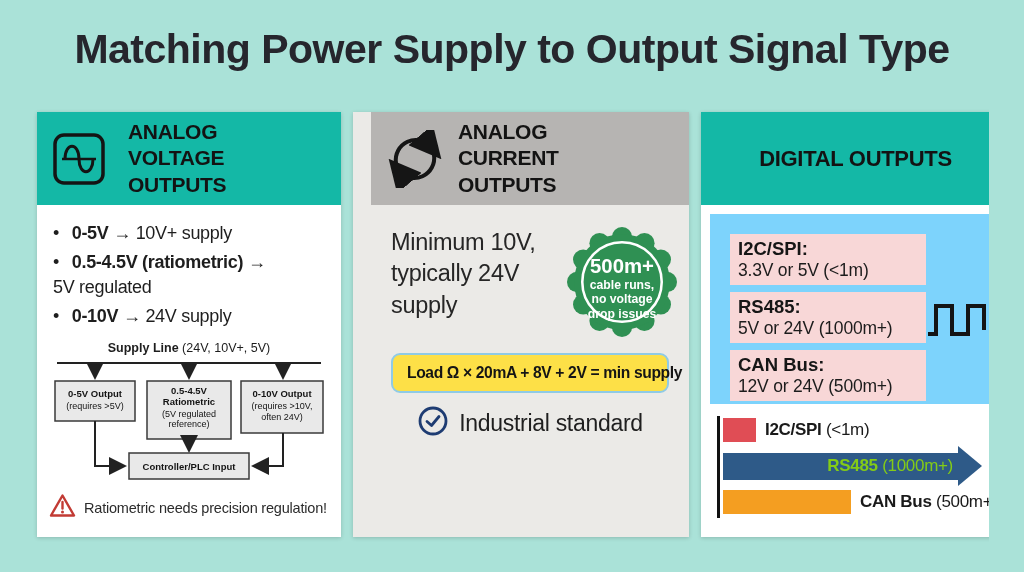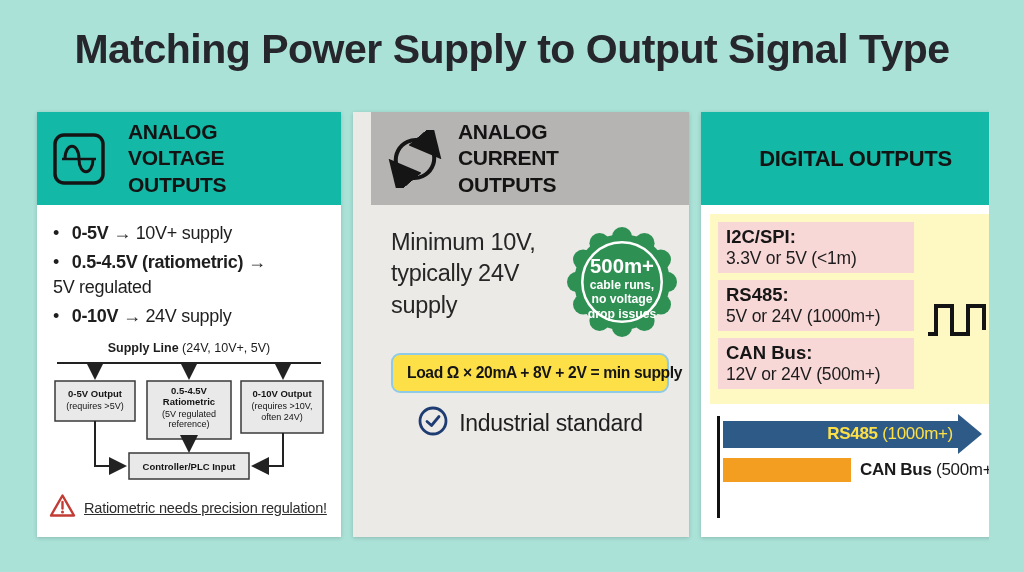--- a/index.html
+++ b/index.html
@@ -26,50 +26,50 @@
   .v-bullets li::before{content:"•";margin-right:8px;}
   .v-bullets b{font-weight:800;}
   .supply-label{margin-top:12px;text-align:center;font-size:12.5px;color:#1d1d1d;}
   .supply-label b{font-weight:800;}
   .flow-svg{display:block;margin:2px auto 0;}
   .flow-svg rect{fill:#e9e9e9;stroke:#3a3a3a;stroke-width:1.5;}
   .flow-svg .ln{stroke:#222;stroke-width:2;fill:none;}
   .flow-svg text{fill:#141414;font-family:"Liberation Sans",sans-serif;font-size:9px;text-anchor:middle;}
   .flow-svg text.bt{font-weight:800;font-size:9.5px;}
   .warning-row{display:flex;align-items:center;gap:8px;margin:8px 0 0 12px;}
-  .warning-text{font-size:14.5px;color:#2c2c2c;letter-spacing:-0.2px;text-decoration:underline;}
+  .warning-text{font-size:14.5px;color:#2c2c2c;letter-spacing:-0.2px;}
   
   .big-value{margin-top:22px;text-align:center;font-size:62px;font-weight:800;color:#3c3c3c;letter-spacing:0px;}
   .cur-row{display:flex;justify-content:space-between;align-items:flex-start;padding:0 12px 0 20px;margin-top:22px;}
   .cur-note{width:165px;font-size:23.5px;line-height:1.33;color:#262626;letter-spacing:-0.3px;}
   .badge-svg text{fill:#fff;font-family:"Liberation Sans",sans-serif;text-anchor:middle;}
   .badge-l1{font-size:20px;font-weight:800;}
   .badge-sm{font-size:12px;font-weight:700;}
   .formula-box{margin:12px 20px 0;border:2px solid #8fcbe6;border-radius:9px;background:#fde047;
     padding:8px 2px;text-align:center;white-space:nowrap;}
   .formula-text{display:inline-block;font-size:17px;font-weight:800;color:#151515;letter-spacing:-0.4px;transform:scaleX(0.92);transform-origin:center;}
   .standard-row{display:flex;justify-content:center;align-items:center;gap:10px;margin-top:12px;}
   .standard-text{font-size:23px;color:#1f1f1f;letter-spacing:-0.3px;}
   
-  .dig-block{position:relative;margin:9px;background:#fef9c3;padding:8px;box-sizing:border-box;height:190px;}
+  .dig-block{position:relative;margin:9px;background:#7dd3fc;padding:20px;box-sizing:border-box;height:190px;}
   .dig-row{width:196px;background:#f8d7d7;padding:3px 8px;margin-bottom:7px;box-sizing:border-box;}
   .dig-row-label{font-size:18.5px;font-weight:800;color:#161616;line-height:1.25;}
   .dig-row-value{font-size:17.5px;color:#1c1c1c;line-height:1.25;letter-spacing:-0.2px;}
   .squarewave{position:absolute;right:10px;top:86px;}
   .dbar-chart{position:relative;margin:10px 0 0 16px;padding-left:4px;}
   .dbar-axis{position:absolute;left:0;top:2px;height:102px;width:2.5px;background:#111;}
   .dbar-row{display:flex;align-items:center;height:32px;margin-left:2px;}
   .dbar-row.mid{height:40px;}
   .dbar{height:24px;background:#e04d55;}
   .arrow-body{height:27px;background:#2e5a88;display:flex;align-items:center;justify-content:flex-end;
     color:#fff;padding-right:5px;box-sizing:border-box;}
   .arrow-head{width:0;height:0;border-top:20px solid transparent;border-bottom:20px solid transparent;border-left:24px solid #2e5a88;}
   .dbar-label{margin-left:9px;font-size:17px;color:#1a1a1a;letter-spacing:-0.3px;white-space:nowrap;}
   .dbar-label b, .arrow-body b{font-weight:800;}
-  .arrow-body .dbar-label{margin:0;color:#fde047;}
+  .arrow-body .dbar-label{margin:0;color:#84cc16;}
 </style>
 </head>
 <body>
 
 <div id="stage">
 
   <div class="main-title">Matching Power Supply to Output Signal Type</div>
 
   <div class="cards">
 
@@ -234,20 +234,26 @@
         <span class="squarewave">
           <svg width="62" height="40" viewBox="0 0 62 40">
             <path d="M2,34 H10 V6 H26 V34 H42 V6 H58 V30" fill="none" stroke="#141414" stroke-width="4"></path>
           </svg>
         </span>
       </div>
 
       <div class="dbar-chart">
         <div class="dbar-axis"></div>
 
+        <div class="dbar-row">
+          <div class="dbar" style="width: 33px; background: rgb(224, 77, 85);"></div>
+          <span class="dbar-label">
+            <b>I2C/SPI</b> <span>(&lt;1m)</span>
+          </span>
+        </div>
 
         <div class="dbar-row mid">
           <div class="arrow-body" style="width: 235px;">
             <span class="dbar-label">
               <b>RS485</b> <span>(1000m+)</span>
             </span>
           </div>
           <div class="arrow-head"></div>
         </div>
 

